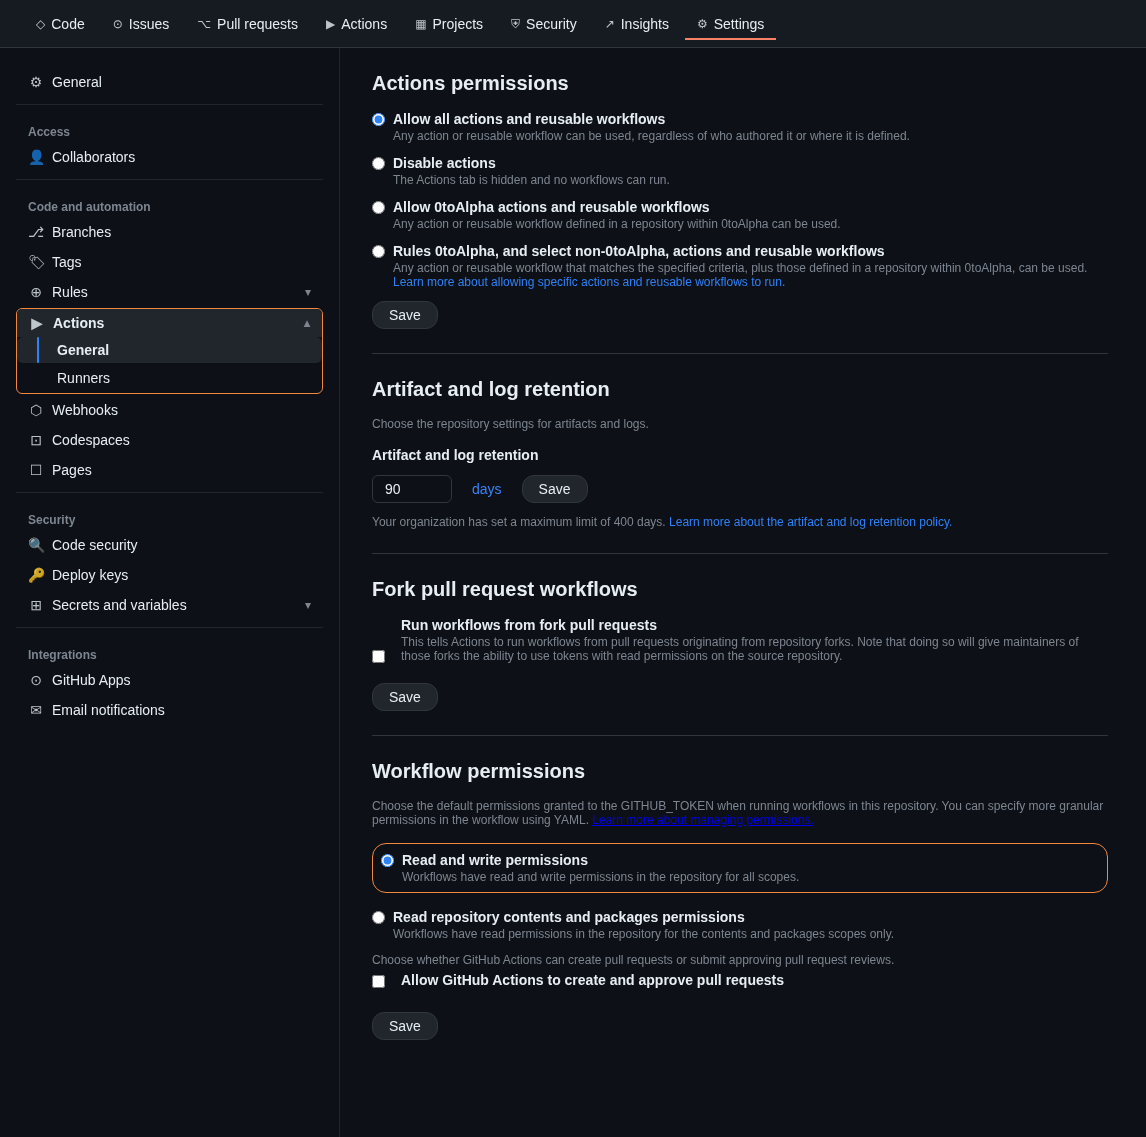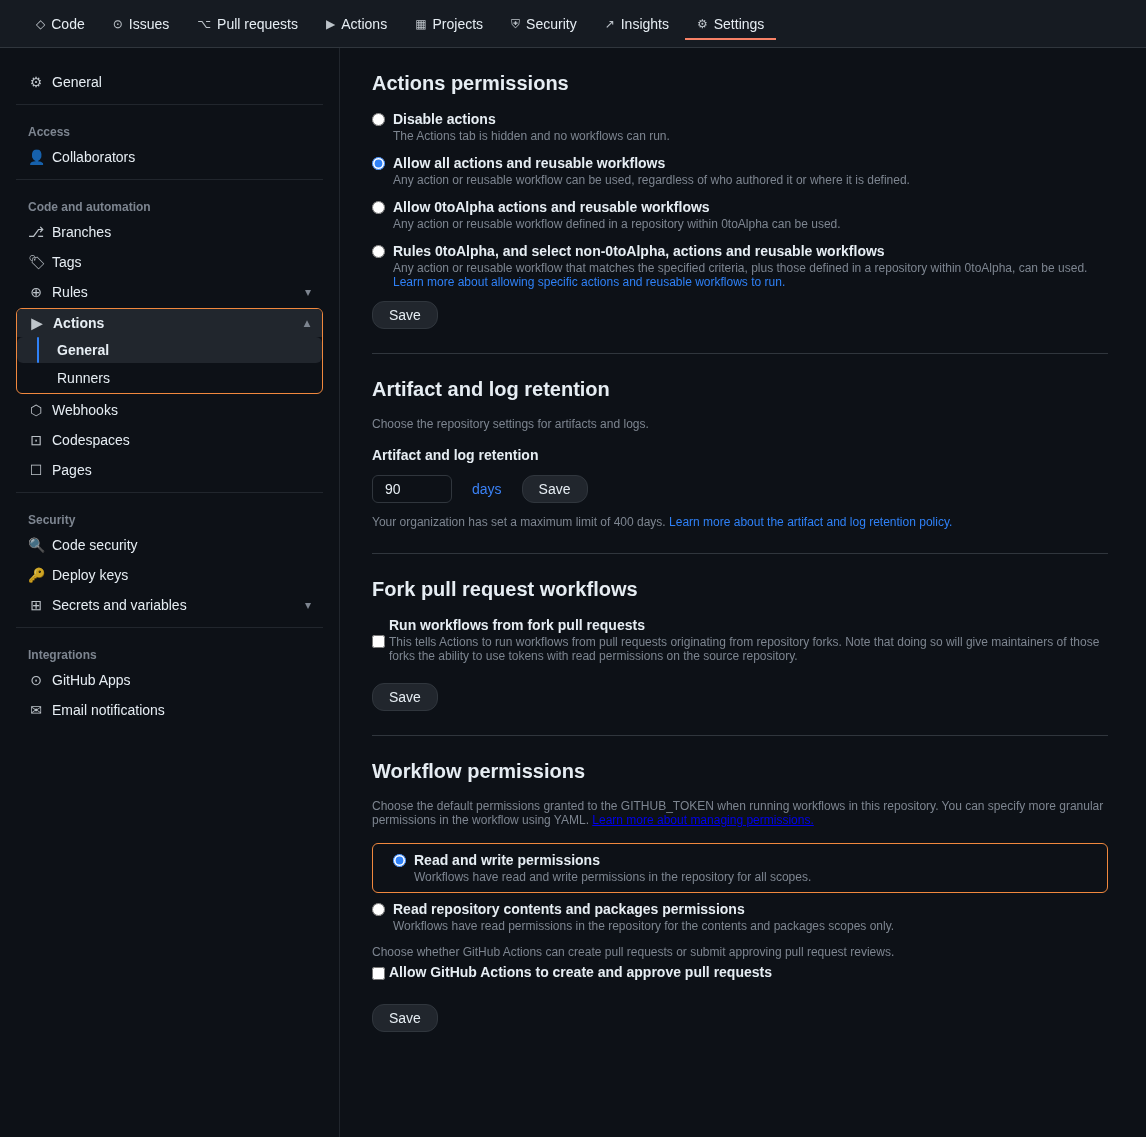--- a/index.html
+++ b/index.html
@@ -199,36 +199,36 @@
       width: 80px;
     }
     .input-suffix {
       color: #3b82f6;
       font-size: 14px;
     }
 
     
     .checkbox-option {
       display: flex;
-      align-items: center;
-      gap: 4px;
+      align-items: flex-end;
+      gap: 16px;
       margin-bottom: 12px;
     }
     .checkbox-option input[type="checkbox"] {
       margin-top: 2px;
       cursor: pointer;
       flex-shrink: 0;
     }
 
     
     .radio-highlight-box {
       border: 1px solid #f0883e;
-      border-radius: 6px;
-      padding: 8px 20px;
-      margin-bottom: 8px;
+      border-radius: 14px;
+      padding: 8px 8px;
+      margin-bottom: 16px;
     }
 
     .sub-desc {
       font-size: 12px;
       color: #7d8590;
     }
 
     .info-text {
       font-size: 12px;
       color: #7d8590;
@@ -362,33 +362,33 @@
       <span>Email notifications</span>
     </div>
   </aside>
 
   <main class="main">
     
     <h2 class="section-title">Actions permissions</h2>
 
     
     <div class="radio-option">
+      <input type="radio" name="actions-perm" checked="" style="">
+      <div>
+        <div class="radio-label">Allow all actions and reusable workflows</div>
+        <div class="radio-desc">Any action or reusable workflow can be used, regardless of who authored it or where it is defined.</div>
+      </div>
+    </div>
+
+    
+    <div class="radio-option">
       <input type="radio" name="actions-perm" style="">
       <div>
         <div class="radio-label">Disable actions</div>
         <div class="radio-desc">The Actions tab is hidden and no workflows can run.</div>
-      </div>
-    </div>
-
-    
-    <div class="radio-option">
-      <input type="radio" name="actions-perm" checked="" style="">
-      <div>
-        <div class="radio-label">Allow all actions and reusable workflows</div>
-        <div class="radio-desc">Any action or reusable workflow can be used, regardless of who authored it or where it is defined.</div>
       </div>
     </div>
 
     
     <div class="radio-option">
       <input type="radio" name="actions-perm" style="">
       <div>
         <div class="radio-label">Allow 0toAlpha actions and reusable workflows</div>
         <div class="radio-desc">Any action or reusable workflow defined in a repository within 0toAlpha can be used.</div>
       </div>

